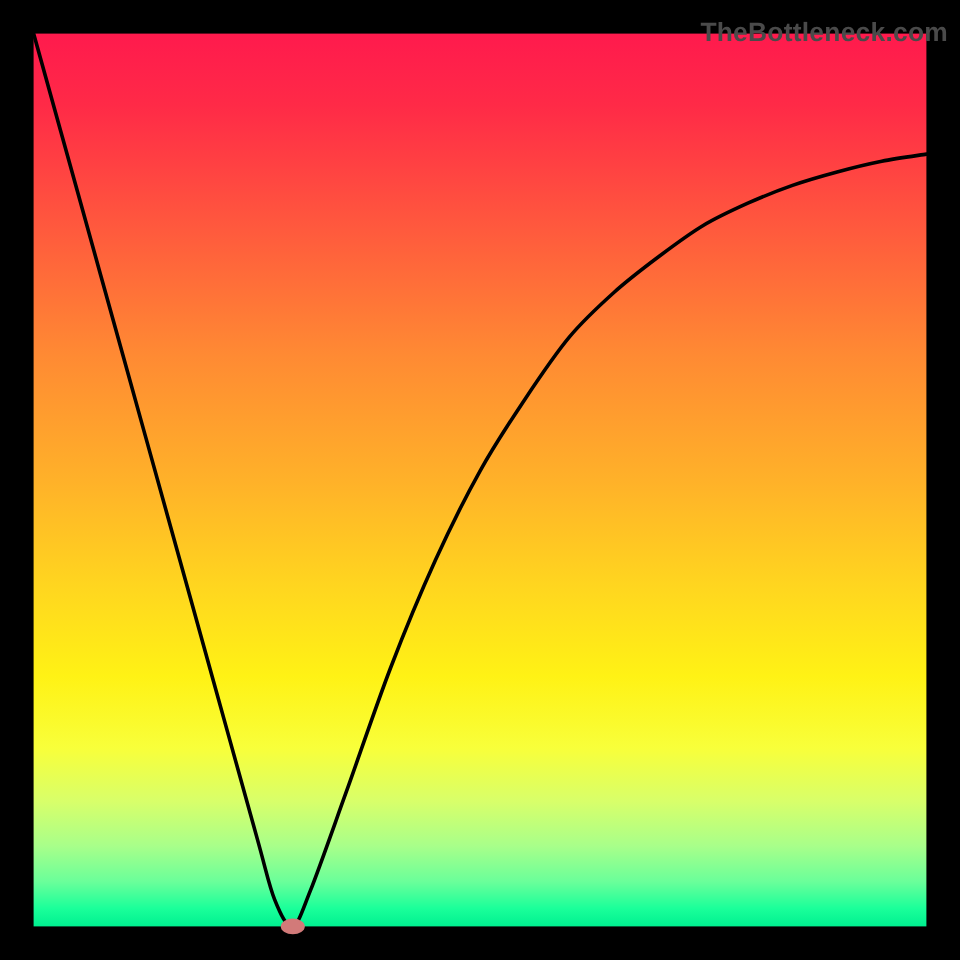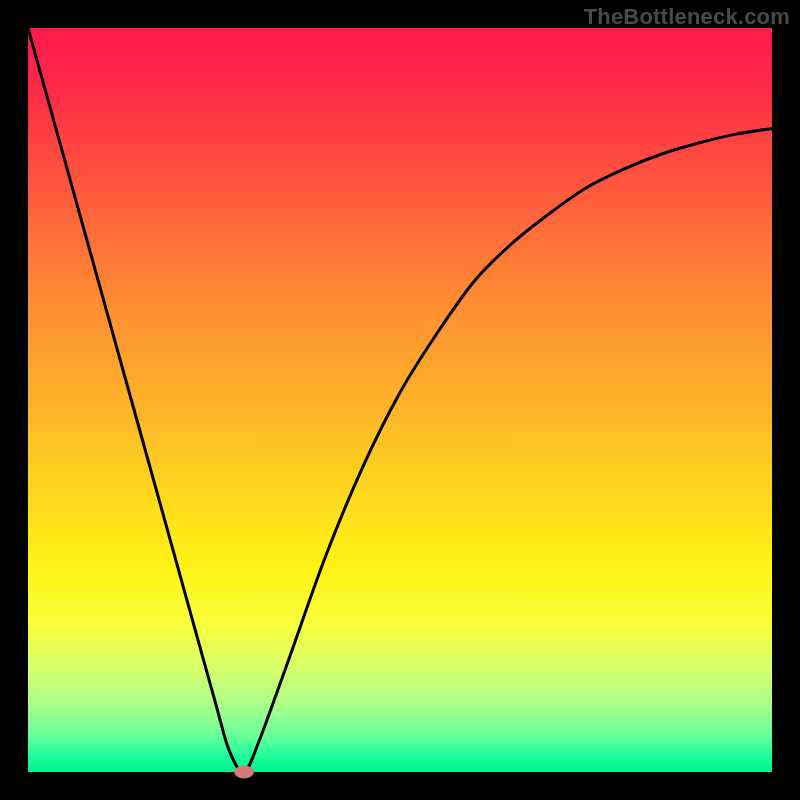--- a/index.html
+++ b/index.html
@@ -28,21 +28,21 @@
       #f8ff3a 80%,
       #d8ff6a 86%,
       #a8ff8a 91%,
       #6aff9a 95%,
       #1aff9a 98%,
       #00f090 100%
     );
   }
   .watermark {
     position: absolute;
-    top: 4px;
+    top: 14px;
     right: 10px;
     font-size: 22px;
     font-weight: 600;
     color: #4a4a4a;
     letter-spacing: 0.2px;
     z-index: 5;
   }
   svg.curve {
     position: absolute;
     left: 0;

